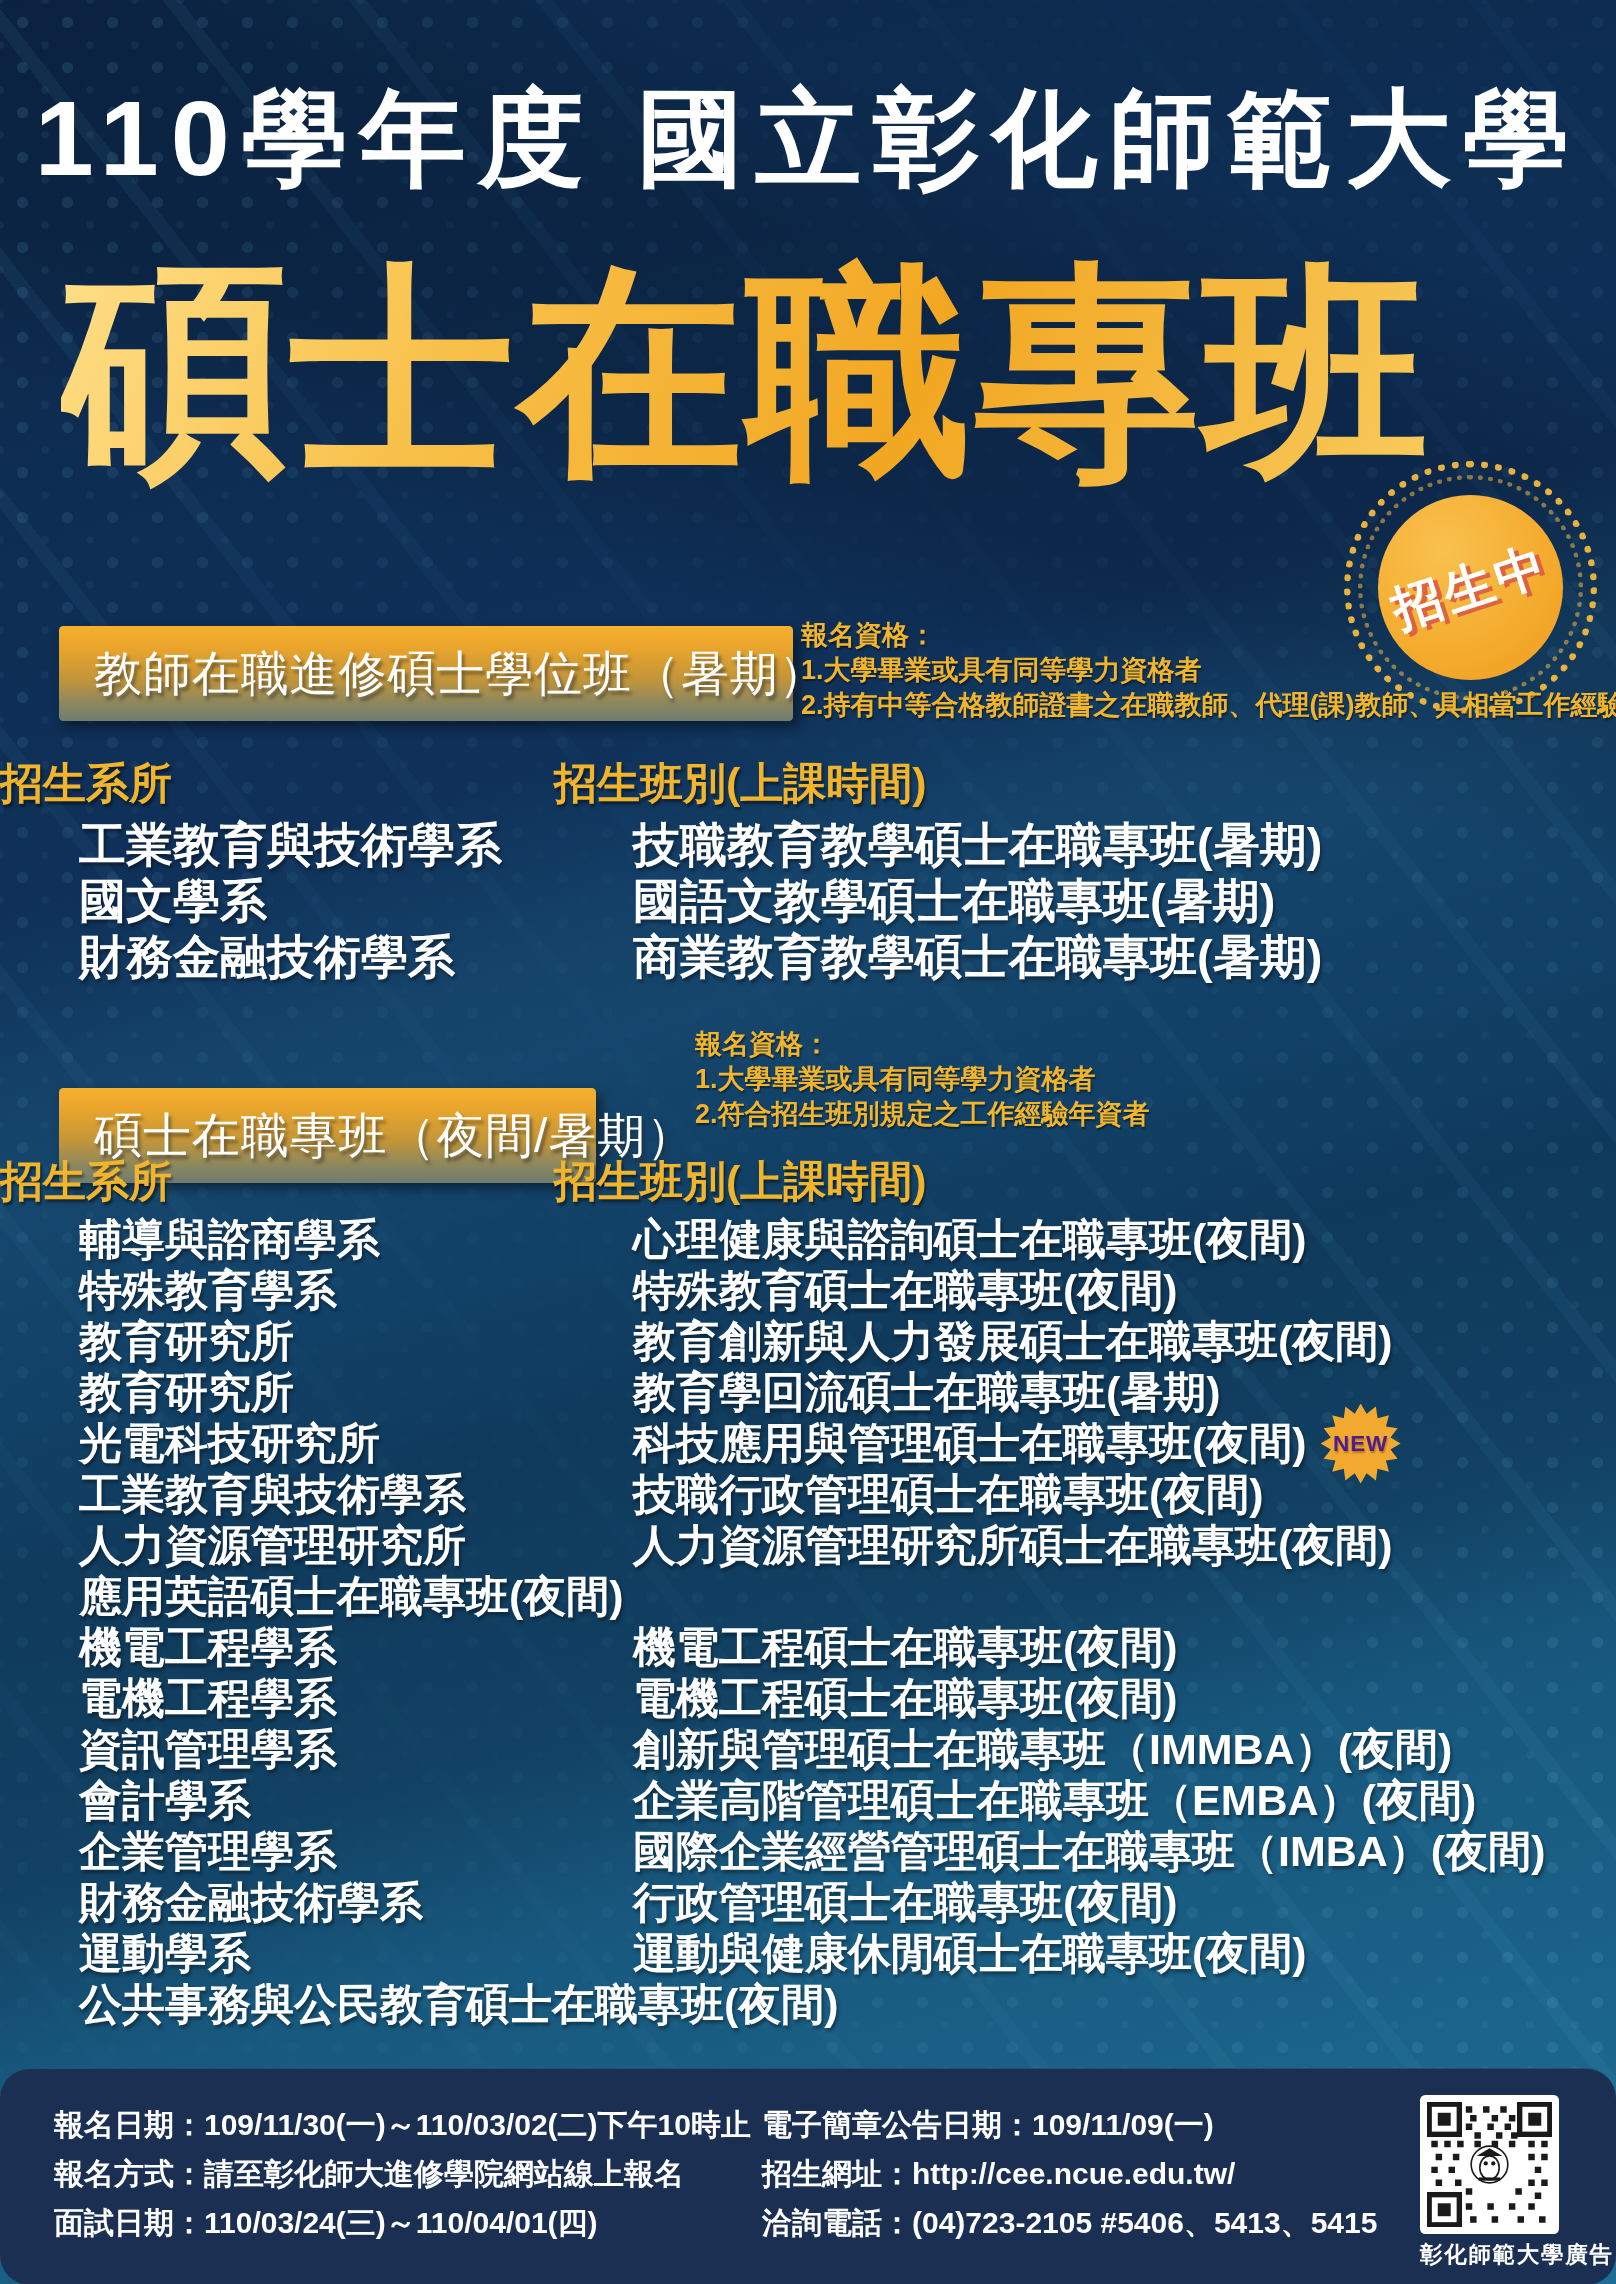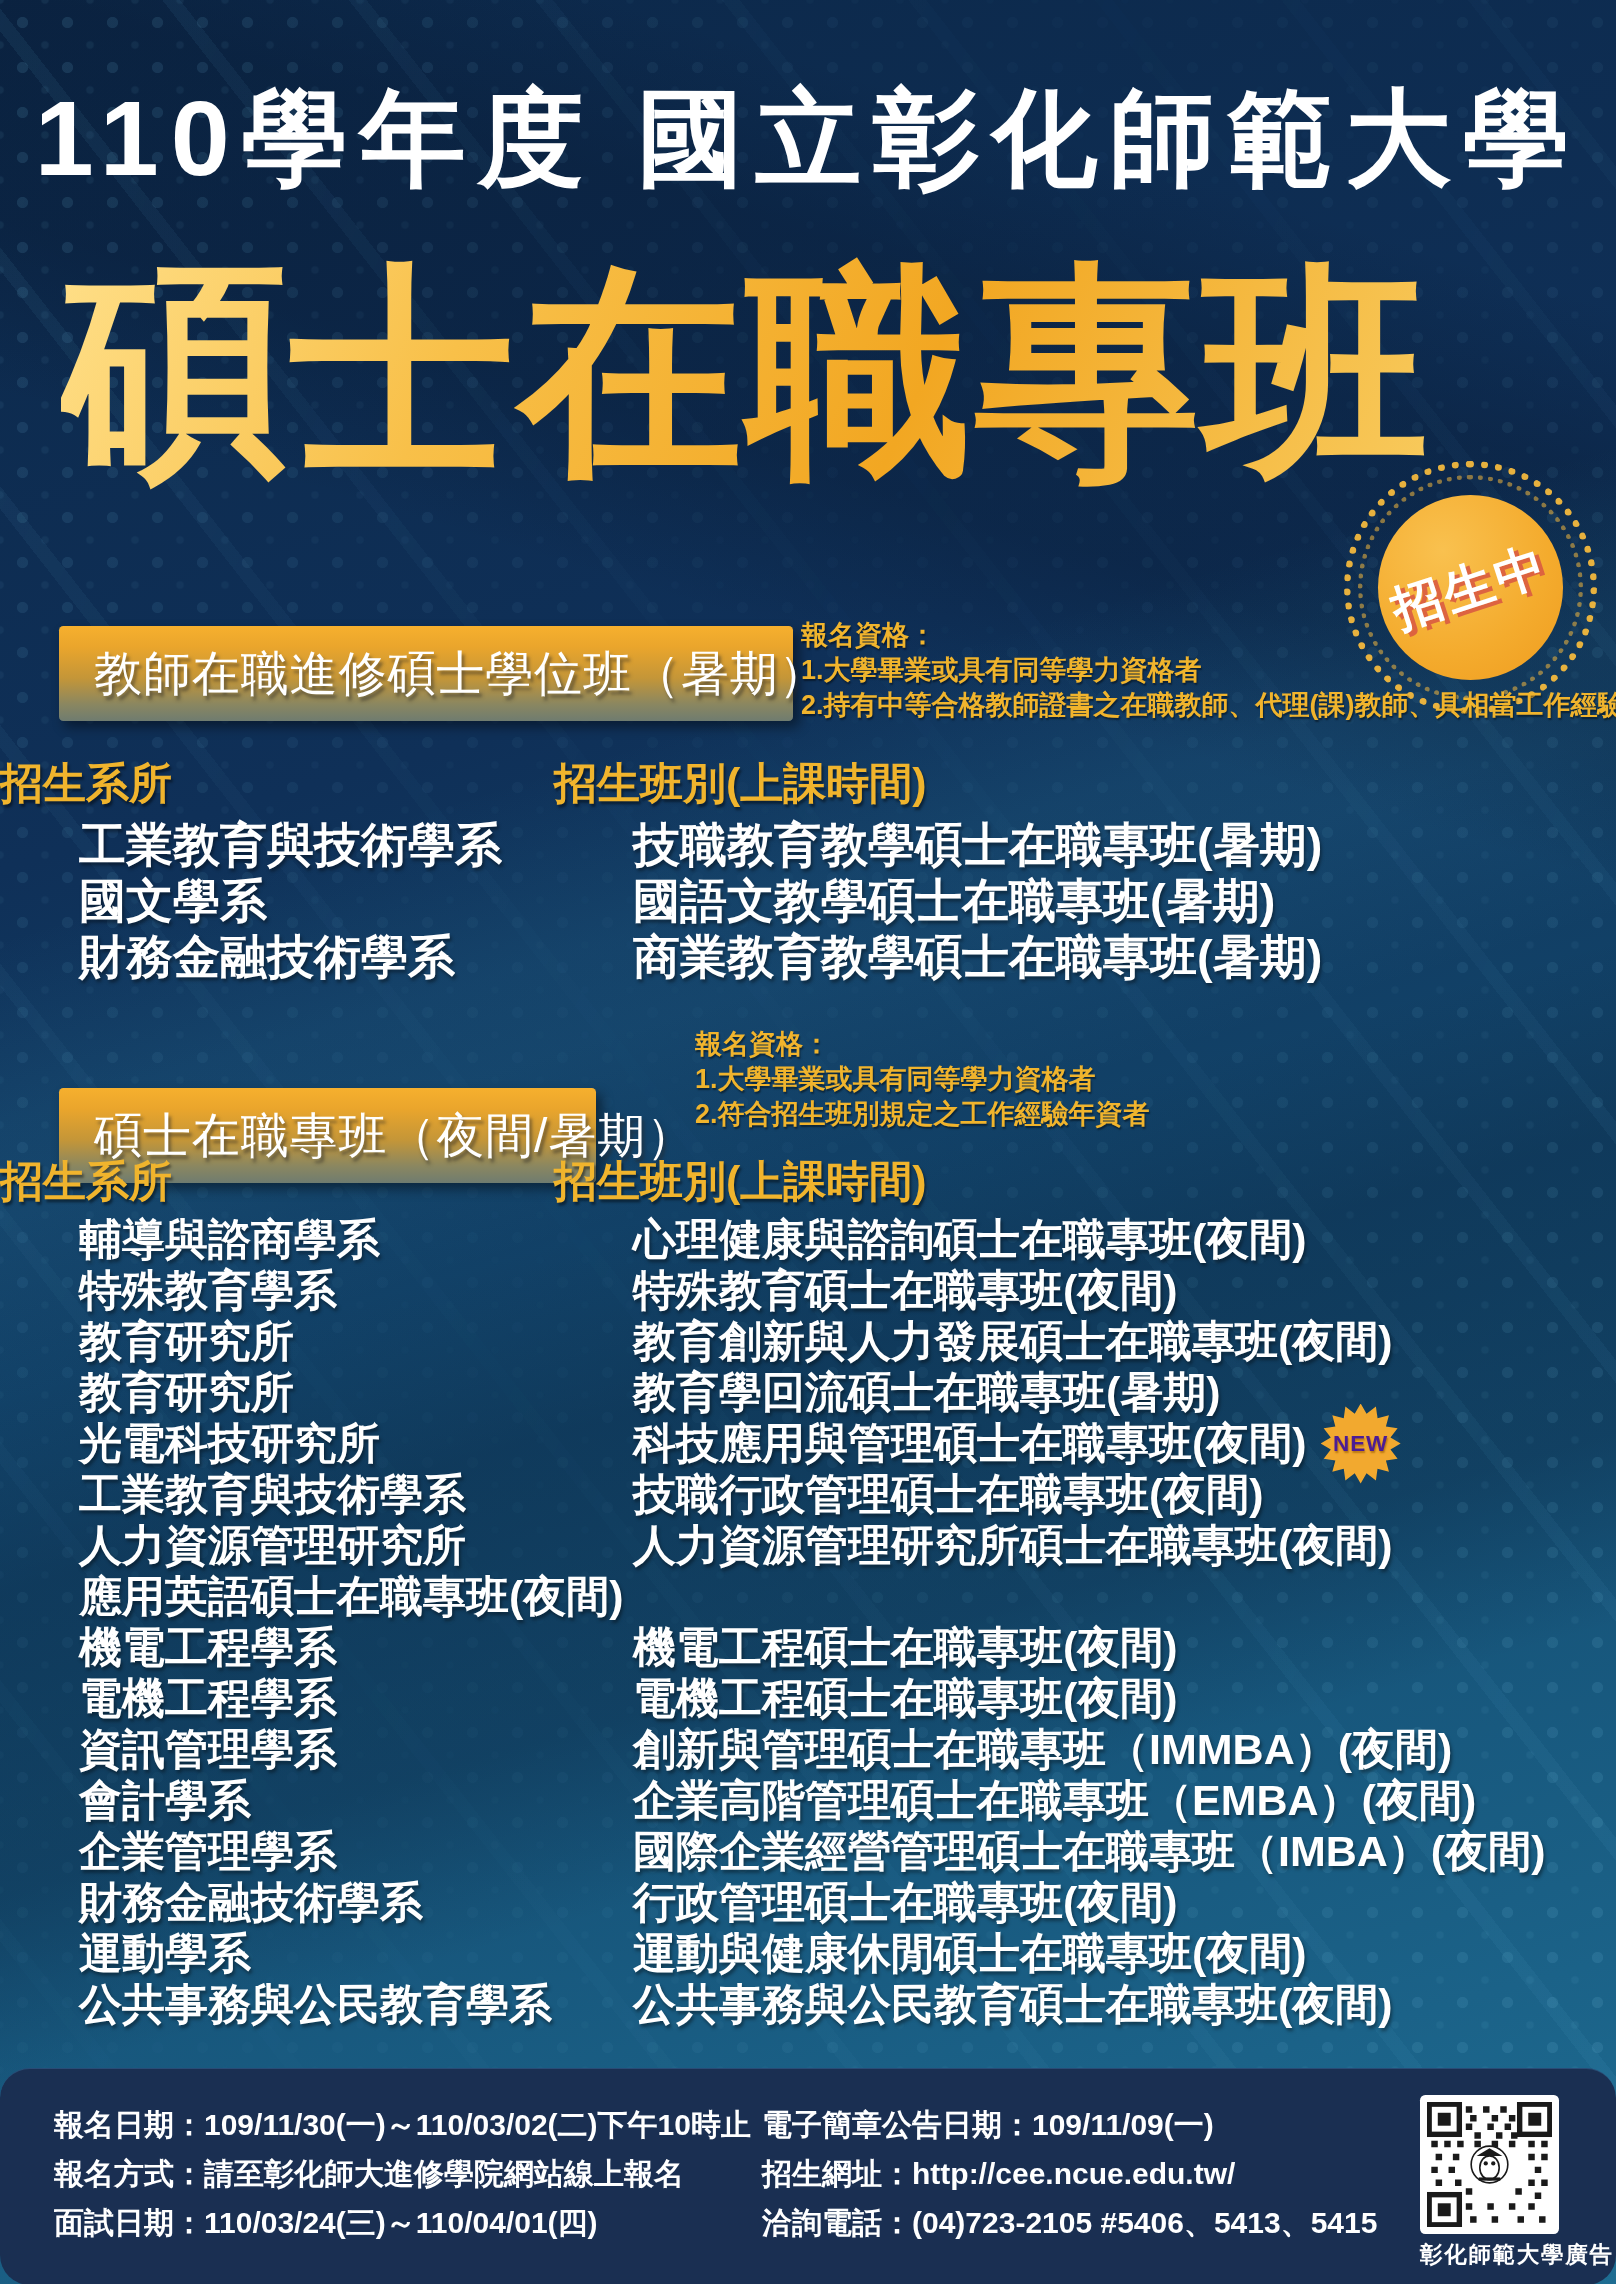--- a/index.html
+++ b/index.html
@@ -242,21 +242,20 @@
     </div>
     <div class="trow">
       <div class="c1">財務金融技術學系</div>
       <div class="c2">行政管理碩士在職專班(夜間)</div>
     </div>
     <div class="trow">
       <div class="c1">運動學系</div>
       <div class="c2">運動與健康休閒碩士在職專班(夜間)</div>
     </div>
     <div class="trow">
-      <div class="c1">公共事務與公民教育學系</div>
       <div class="c2">公共事務與公民教育碩士在職專班(夜間)</div>
     </div>
   </div>
 
   <div class="footer">
     <div class="footer-col footer-left">
       <div>報名日期：109/11/30(一)～110/03/02(二)下午10時止</div>
       <div>報名方式：請至彰化師大進修學院網站線上報名</div>
       <div>面試日期：110/03/24(三)～110/04/01(四)</div>
     </div>

